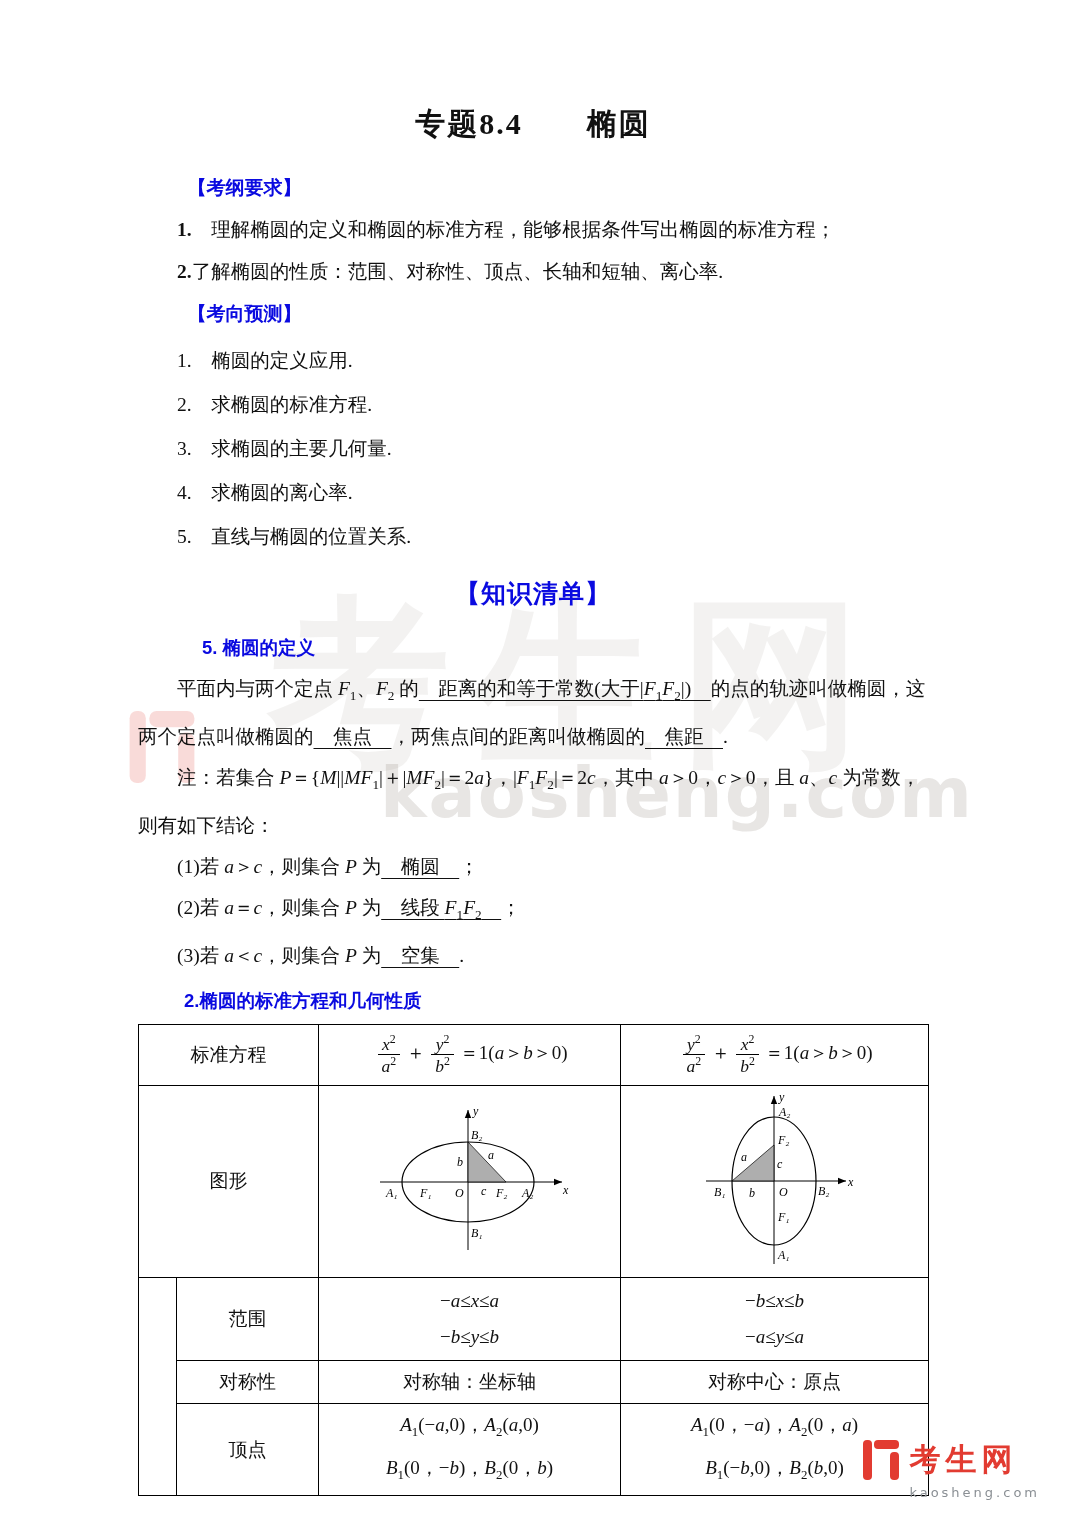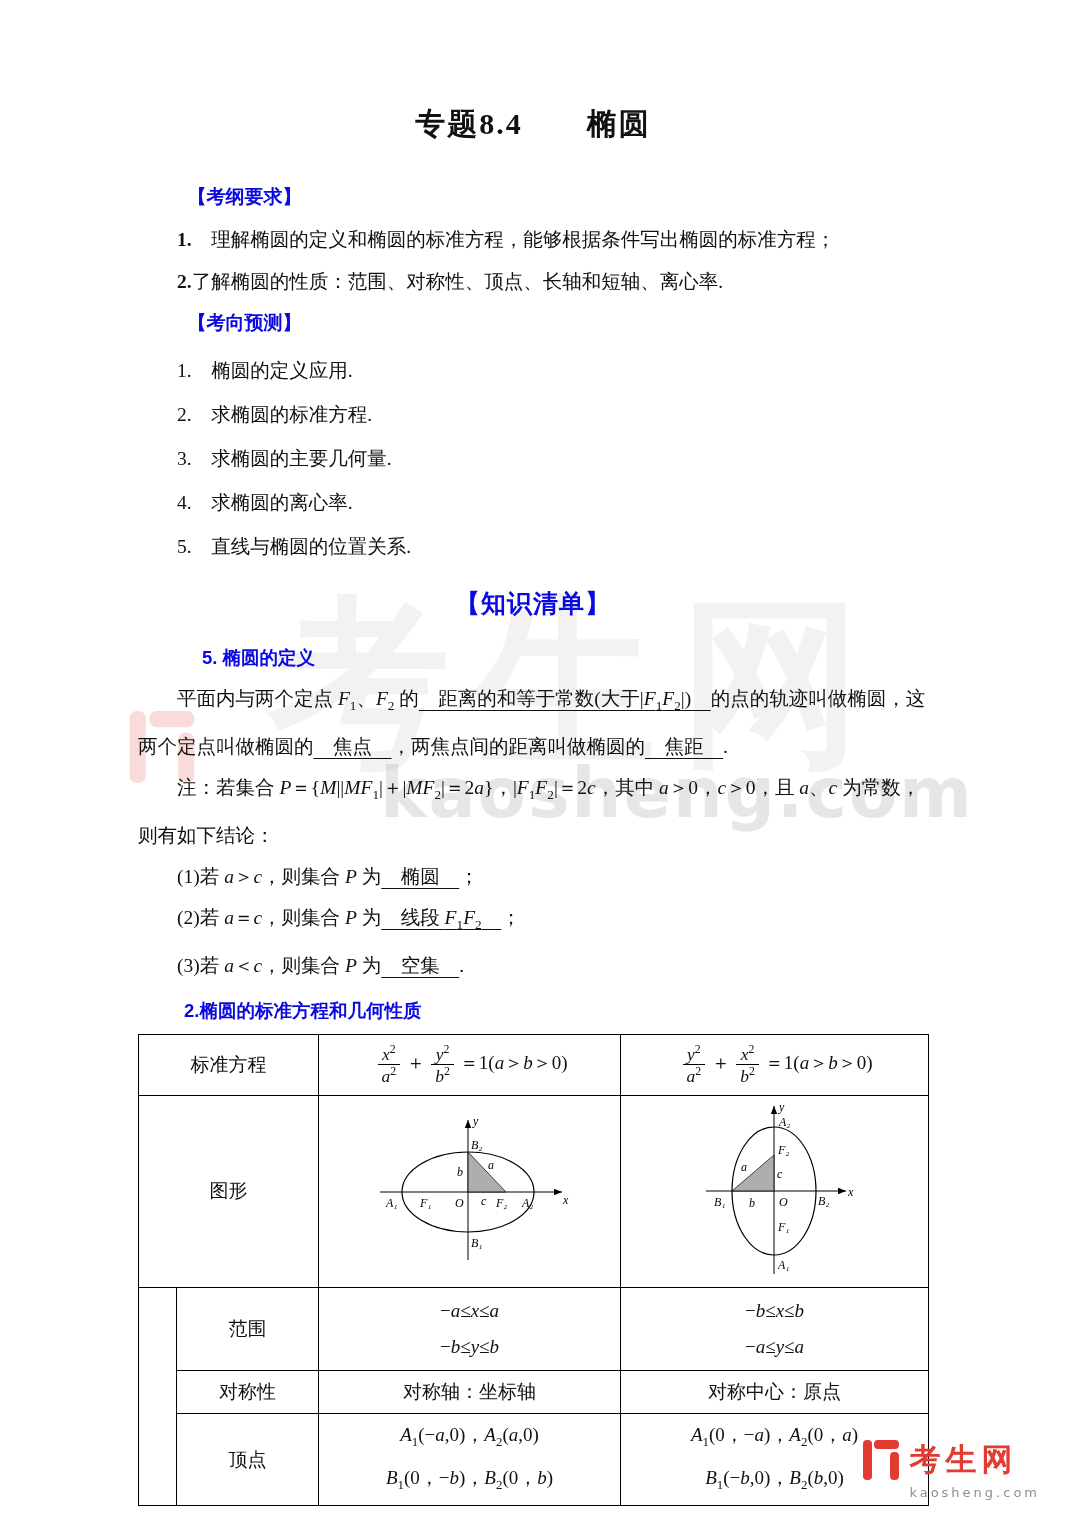--- a/index.html
+++ b/index.html
@@ -9,22 +9,22 @@
   }
   
   .wm{position:absolute;z-index:0;pointer-events:none}
   .wm-cn{left:268px;top:592px;font-family:"DejaVu Sans",sans-serif;font-weight:bold;
          font-size:182px;line-height:1;color:rgba(140,130,118,0.10);letter-spacing:24px;white-space:nowrap}
   .wm-en{left:380px;top:758px;font-family:"DejaVu Sans",sans-serif;font-weight:bold;
          font-size:70px;line-height:1;color:rgba(140,130,118,0.20);letter-spacing:2px}
   .wm-logo{left:126px;top:704px;opacity:.18}
   
   .content{position:relative;z-index:1;padding:104px 138px 0 138px}
-  .title{font-size:30px;font-weight:bold;text-align:center;margin:0 0 40px 0;letter-spacing:2px}
-  .bhead{color:#0a0ae0;font-family:Liberation Mono, monospace;font-weight:bold;
+  .title{font-size:30px;font-weight:bold;text-align:center;margin:0 0 30px 0;letter-spacing:2px}
+  .bhead{color:#0a0ae0;font-family:Liberation Serif, serif;font-weight:bold;
          font-size:19px;line-height:26px;margin:12px 0;padding-left:2.6em}
   p.body{font-size:19.5px;line-height:26px;margin:16px 0;text-indent:2em}
   .fc-item{font-size:19.5px;line-height:44px;text-indent:2em}
   .center-head{color:#0a0ae0;font-family:"Liberation Sans","DejaVu Sans",sans-serif;font-weight:bold;
          font-size:25px;text-align:center;margin:18px 0 24px 0;letter-spacing:1px}
   .sub-head{color:#0a0ae0;font-family:"Liberation Sans","DejaVu Sans",sans-serif;font-weight:bold;
          font-size:18.5px;line-height:28px;margin:6px 0;padding-left:64px}
   .sub-head2{color:#0a0ae0;font-family:"Liberation Sans","DejaVu Sans",sans-serif;font-weight:bold;
          font-size:18.5px;line-height:30px;margin:10px 0 0 0;padding-left:46px}
   p.kn{font-size:19.5px;line-height:41px;margin:0;text-indent:2em}

